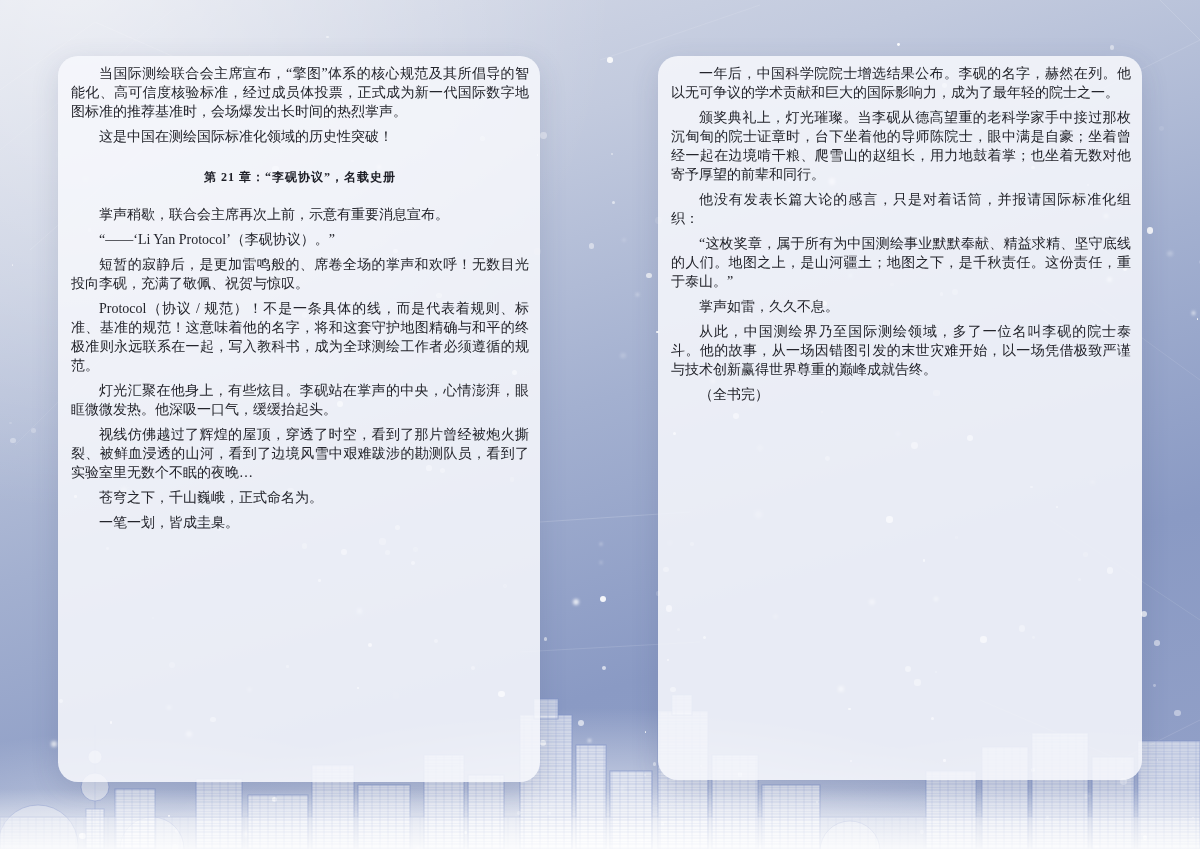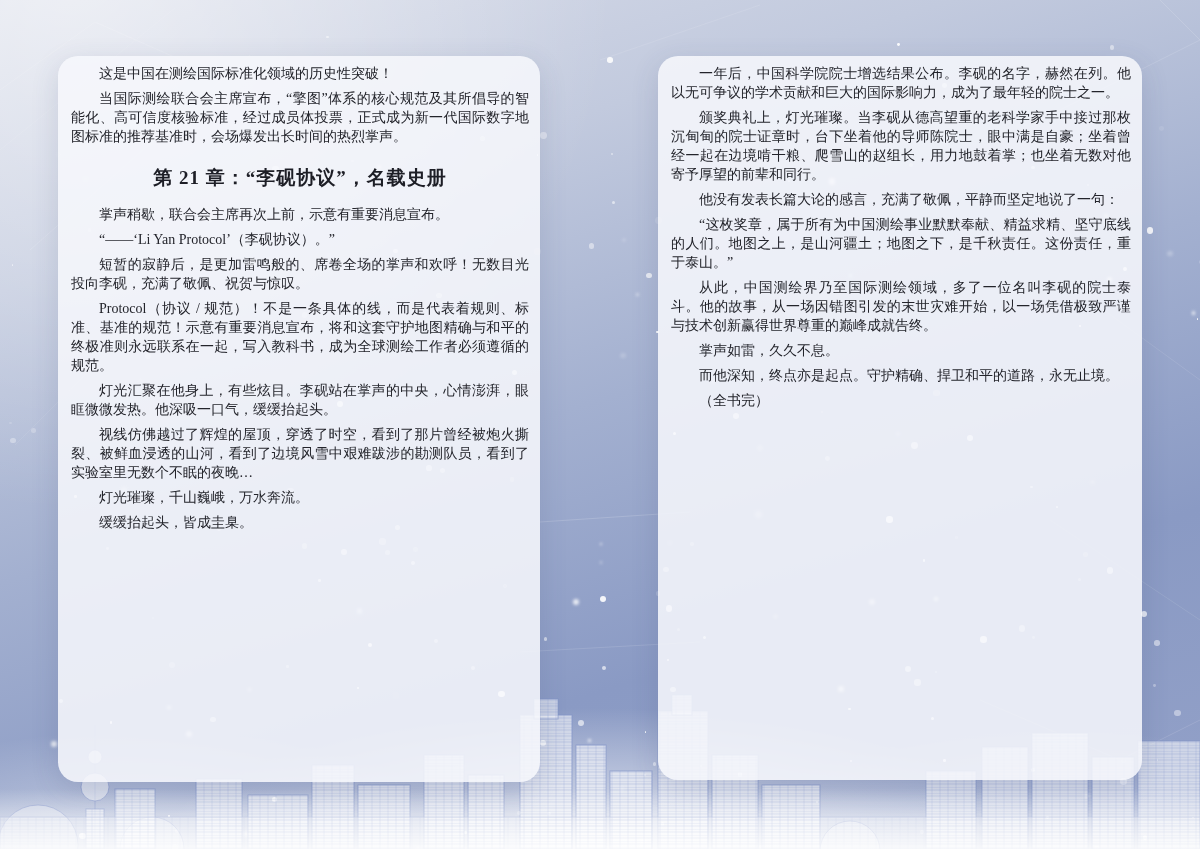--- a/index.html
+++ b/index.html
@@ -44,21 +44,21 @@
     font-size:14px;
     line-height:19px;
   }
   .page-inner p{
     margin:0 0 6px 0;
     text-indent:2em;
     text-align:justify;
   }
   .chapter{
     margin:22px 0 18px 0;
-    font-size:19px;
+    font-size:12px;
     font-weight:bold;
     text-align:center;
     letter-spacing:1px;
     color:#1d1e26;
   }
 </style>
 </head>
 <body>
 
 <div class="stage">
@@ -285,44 +285,43 @@
       <rect x="1138" y="92" width="62" height="108"></rect>
 
       <rect x="0" y="168" width="1200" height="32" opacity="0.6"></rect>
     </g>
   </svg>
 
   <div class="bottom-frost"></div>
 
   <div class="page page-left">
     <div class="page-inner">
+      <p>当国际测绘联合会主席宣布，“擎图”体系的核心规范及其所倡导的智能化、高可信度核验标准，经过成员体投票，正式成为新一代国际数字地图标准的推荐基准时，会场爆发出长时间的热烈掌声。</p>
       <p>这是中国在测绘国际标准化领域的历史性突破！</p>
-      <p>当国际测绘联合会主席宣布，“擎图”体系的核心规范及其所倡导的智能化、高可信度核验标准，经过成员体投票，正式成为新一代国际数字地图标准的推荐基准时，会场爆发出长时间的热烈掌声。</p>
       <h3 class="chapter">第 21 章：“李砚协议”，名载史册</h3>
       <p>掌声稍歇，联合会主席再次上前，示意有重要消息宣布。</p>
       <p>“——‘Li Yan Protocol’（李砚协议）。”</p>
       <p>短暂的寂静后，是更加雷鸣般的、席卷全场的掌声和欢呼！无数目光投向李砚，充满了敬佩、祝贺与惊叹。</p>
-      <p>Protocol（协议 / 规范）！不是一条具体的线，而是代表着规则、标准、基准的规范！示意有重要消息宣布，将和这套守护地图精确与和平的终极准则永远联系在一起，写入教科书，成为全球测绘工作者必须遵循的规范。</p>
+      <p>Protocol（协议 / 规范）！不是一条具体的线，而是代表着规则、标准、基准的规范！这意味着他的名字，将和这套守护地图精确与和平的终极准则永远联系在一起，写入教科书，成为全球测绘工作者必须遵循的规范。</p>
       <p>灯光汇聚在他身上，有些炫目。李砚站在掌声的中央，心情澎湃，眼眶微微发热。他深吸一口气，缓缓抬起头。</p>
       <p>视线仿佛越过了辉煌的屋顶，穿透了时空，看到了那片曾经被炮火撕裂、被鲜血浸透的山河，看到了边境风雪中艰难跋涉的勘测队员，看到了实验室里无数个不眠的夜晚…</p>
-      <p>灯光璀璨，千山巍峨，万水奔流。</p>
-      <p>缓缓抬起头，皆成圭臬。</p>
+      <p>苍穹之下，千山巍峨，正式命名为。</p>
+      <p>一笔一划，皆成圭臬。</p>
 
     </div>
   </div>
 
   <div class="page page-right">
     <div class="page-inner">
       <p>一年后，中国科学院院士增选结果公布。李砚的名字，赫然在列。他以无可争议的学术贡献和巨大的国际影响力，成为了最年轻的院士之一。</p>
       <p>颁奖典礼上，灯光璀璨。当李砚从德高望重的老科学家手中接过那枚沉甸甸的院士证章时，台下坐着他的导师陈院士，眼中满是自豪；坐着曾经一起在边境啃干粮、爬雪山的赵组长，用力地鼓着掌；也坐着无数对他寄予厚望的前辈和同行。</p>
-      <p>他没有发表长篇大论的感言，充满了敬佩，平静而坚定地说了一句：</p>
+      <p>他没有发表长篇大论的感言，只是对着话筒，并报请国际标准化组织：</p>
       <p>“这枚奖章，属于所有为中国测绘事业默默奉献、精益求精、坚守底线的人们。地图之上，是山河疆土；地图之下，是千秋责任。这份责任，重于泰山。”</p>
+      <p>掌声如雷，久久不息。</p>
       <p>从此，中国测绘界乃至国际测绘领域，多了一位名叫李砚的院士泰斗。他的故事，从一场因错图引发的末世灾难开始，以一场凭借极致严谨与技术创新赢得世界尊重的巅峰成就告终。</p>
-      <p>掌声如雷，久久不息。</p>
-      <p>而他深知，终点亦是起点。守护精确、捍卫和平的道路，永无止境。</p>
       <p>（全书完）</p>
     </div>
   </div>
 
   <div id="snow-front" class="snow">
       <div class="flake" style="left: 96.6021%; top: 14.8356%; width: 4.91023px; height: 4.91023px; opacity: 0.0970694; filter: blur(0.4px);"></div>
       <div class="flake" style="left: 74.1992%; top: 33.3322%; width: 3.19433px; height: 3.19433px; opacity: 0.118806; filter: blur(0.4px);"></div>
       <div class="flake" style="left: 79.6082%; top: 63.1726%; width: 2.64954px; height: 2.64954px; opacity: 0.134986; filter: blur(0.4px);"></div>
       <div class="flake" style="left: 10.0992%; top: 57.4149%; width: 5.53283px; height: 5.53283px; opacity: 0.257878; filter: blur(1.6px);"></div>
       <div class="flake" style="left: 93.3454%; top: 91.6827%; width: 6.87801px; height: 6.87801px; opacity: 0.270213; filter: blur(0.4px);"></div>

